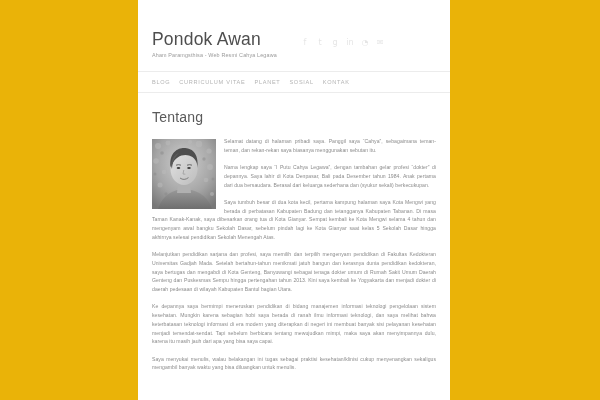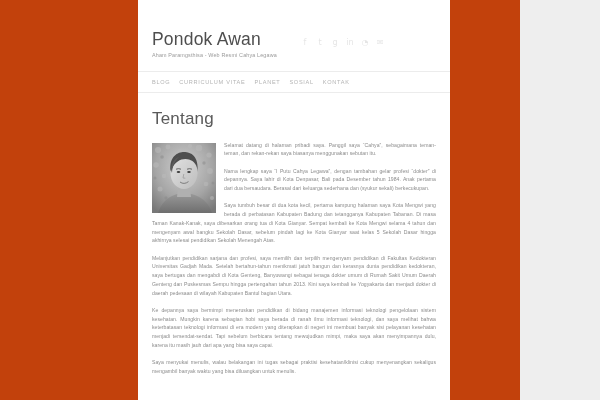--- a/index.html
+++ b/index.html
@@ -10,23 +10,23 @@
     width: 600px;
     height: 400px;
     overflow: hidden;
     background: #eeeeee;
     font-family: "Liberation Sans", sans-serif;
     -webkit-font-smoothing: antialiased;
   }
 
   #page {
     position: relative;
-    width: 520px;
+    width: 600px;
     height: 400px;
-    background: #c2410c;
+    background: #eab308;
   }
 
   
   .site {
     position: absolute;
     left: 138px;
     top: 0;
     width: 312px;
     min-height: 400px;
     background: #ffffff;
@@ -93,21 +93,21 @@
     text-transform: uppercase;
     white-space: nowrap;
     font-family: "Liberation Sans", sans-serif;
   }
 
   
   .content {
     padding: 16px 14px 18px 14px;
   }
   .entry-title {
-    font-size: 17px;
+    font-size: 14px;
     font-weight: 400;
     color: #5a5a5a;
     margin: 0 0 11px 0;
     letter-spacing: 0.2px;
     line-height: 1.2;
   }
 
   .entry-body p {
     margin: 0 0 8.5px 0;
     font-size: 5.1px;

